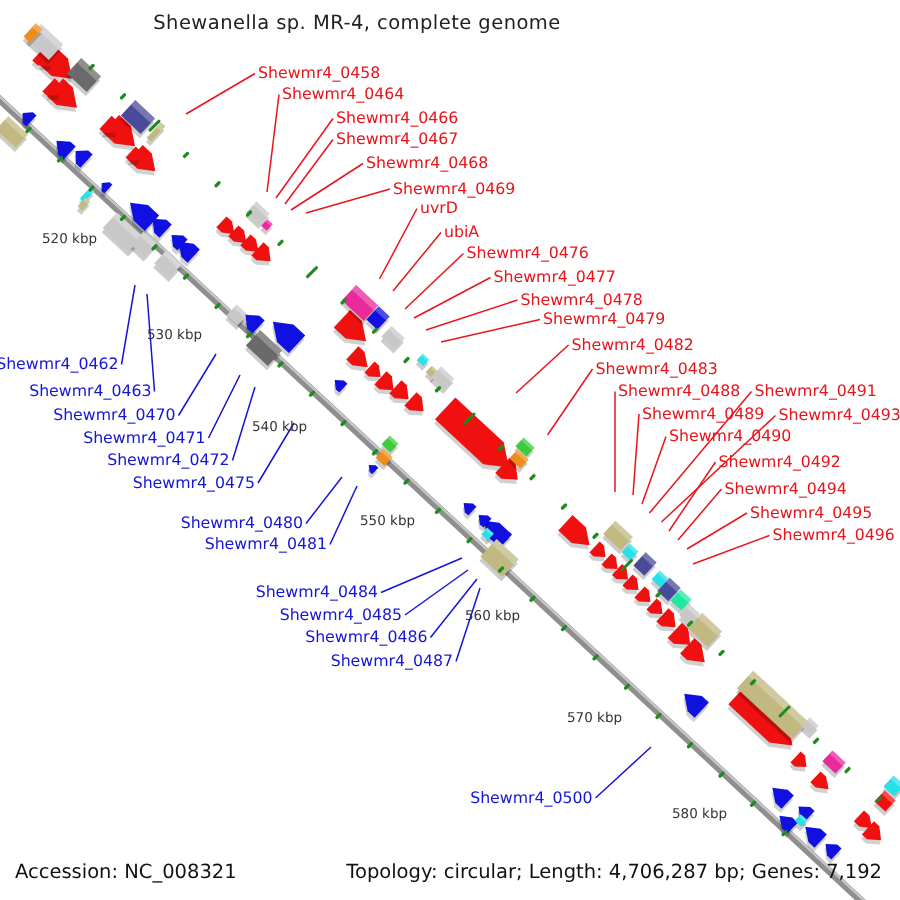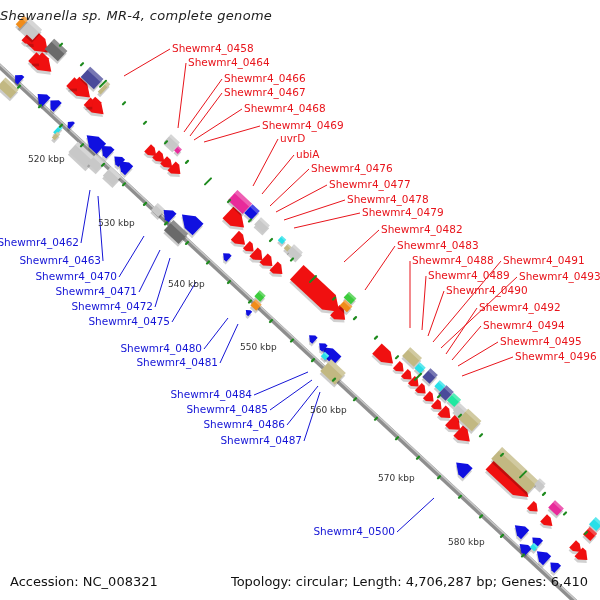--- a/index.html
+++ b/index.html
@@ -1,20 +1,20 @@
 <!DOCTYPE html>
 <html><head>
 <meta charset="utf-8">
 <style>
   html, body { margin: 0; padding: 0; background: #ffffff; }
   body { width: 600px; height: 600px; overflow: hidden; position: relative;
          font-family: "DejaVu Sans", sans-serif; }
   #map { position: absolute; left: 0; top: 0; }
-  .title { position: absolute; top: 8px; left: 0; width: 476px; 
-           font-style: italic; font-size: 13px; color: #222; letter-spacing: 0.3px; }
+  .title { position: absolute; top: 8px; left: 0; width: 476px; text-align: center;
+           font-size: 13px; color: #222; letter-spacing: 0.3px; }
   .footer-left { position: absolute; left: 10px; top: 574px; font-size: 13px; color: #111; text-align: right; }
   .footer-right { position: absolute; right: 12px; top: 574px; font-size: 13px; color: #111; }
   .lbl { font-family: "DejaVu Sans", sans-serif; font-size: 10.5px; }
   .kbp { font-family: "DejaVu Sans", sans-serif; font-size: 9px; fill: #333; }
 </style>
 </head>
 <body>
 
 <svg id="map" width="600" height="600">
   <defs>
@@ -591,13 +591,13 @@
       <text x="252" y="398" class="lbl" fill="#1515d6" text-anchor="end">Shewmr4_0484</text>
       <text x="268" y="413" class="lbl" fill="#1515d6" text-anchor="end">Shewmr4_0485</text>
       <text x="285" y="428" class="lbl" fill="#1515d6" text-anchor="end">Shewmr4_0486</text>
       <text x="302" y="444" class="lbl" fill="#1515d6" text-anchor="end">Shewmr4_0487</text>
       <text x="395" y="535" class="lbl" fill="#1515d6" text-anchor="end">Shewmr4_0500</text>
     </g>
 </svg>
 
 <div class="title">Shewanella sp. MR-4, complete genome</div>
 <div class="footer-left">Accession: NC_008321</div>
-<div class="footer-right">Topology: circular; Length: 4,706,287 bp; Genes: 6,410</div>
+<div class="footer-right">Topology: circular; Length: 4,706,287 bp; Genes: 7,192</div>
 
 </body></html>

